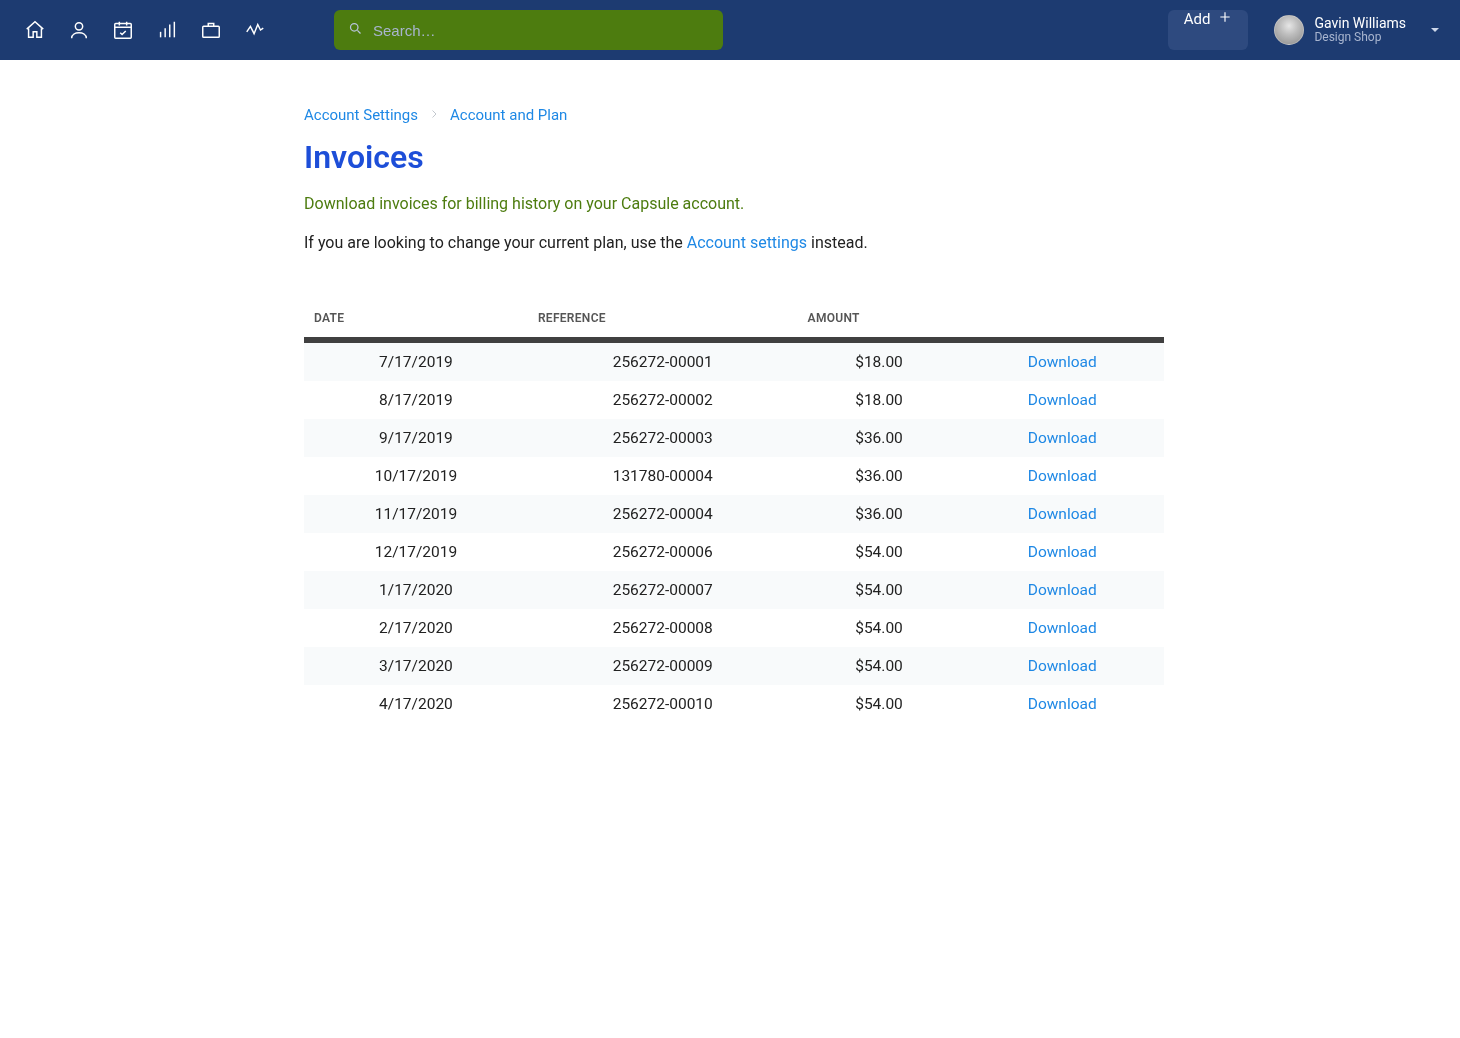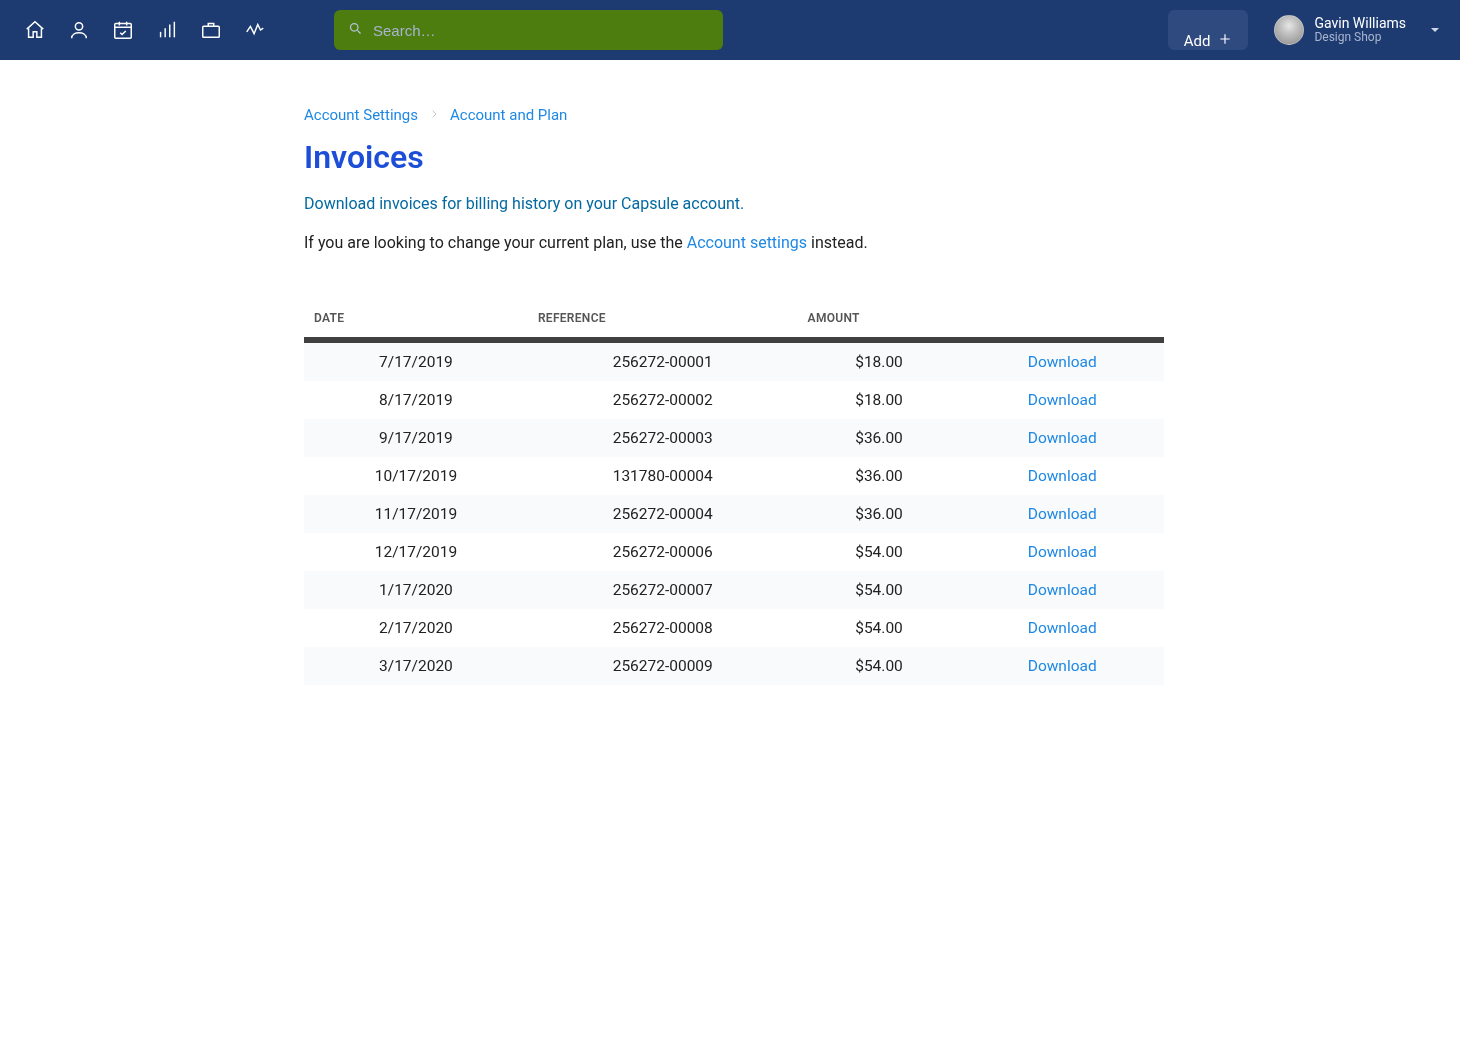--- a/index.html
+++ b/index.html
@@ -47,21 +47,21 @@
   .search svg { width: 15px; height: 15px; stroke: #b9c5dd; fill: none; stroke-width: 2; margin-right: 10px; }
   .search input {
     background: transparent; border: none; outline: none;
     color: #fff; font-size: 15px; width: 100%;
   }
   .search input::placeholder { color: #a8b5cf; }
 
   .spacer { flex: 1; }
 
   .add-btn {
-    display: flex; align-items: flex-end; gap: 8px;
+    display: flex; align-items: flex-start; gap: 8px;
     background: #2e4a7f;
     color: #fff;
     border-radius: 6px;
     height: 40px;
     padding: 0 16px;
     font-size: 15px;
     cursor: pointer;
   }
   .add-btn svg { width: 14px; height: 14px; stroke: #fff; stroke-width: 2; }
 
@@ -93,21 +93,21 @@
   }
   .crumb-link { color: #1e88e5; cursor: pointer; }
   .crumb-sep svg { width: 12px; height: 12px; stroke: #c3c8ce; stroke-width: 2; fill: none; }
 
   h1.page-title {
     font-size: 32px;
     font-weight: 600;
     margin-bottom: 18px;
     color: #1d4ed8;
   }
-  .lead { font-size: 16px; color: #0369a1; margin-bottom: 20px; }
+  .lead { font-size: 16px; color: #4d7c0f; margin-bottom: 20px; }
   .lead2 { font-size: 16px; color: #222; margin-bottom: 47px; }
   .inline-link { color: #1e88e5; cursor: pointer; }
 
   
   table.inv {
     width: 100%;
     border-collapse: collapse;
     font-size: 15.5px;
   }
   table.inv thead th {
@@ -293,16 +293,22 @@
           <td>256272-00008</td>
           <td>$54.00</td>
           <td><a class="dl-link">Download</a></td>
         </tr>
         <tr>
           <td>3/17/2020</td>
           <td>256272-00009</td>
           <td>$54.00</td>
           <td><a class="dl-link">Download</a></td>
         </tr>
+        <tr>
+          <td>4/17/2020</td>
+          <td>256272-00010</td>
+          <td>$54.00</td>
+          <td><a class="dl-link">Download</a></td>
+        </tr>
       </tbody>
   </table>
 
 </div>
 
 </body></html>

